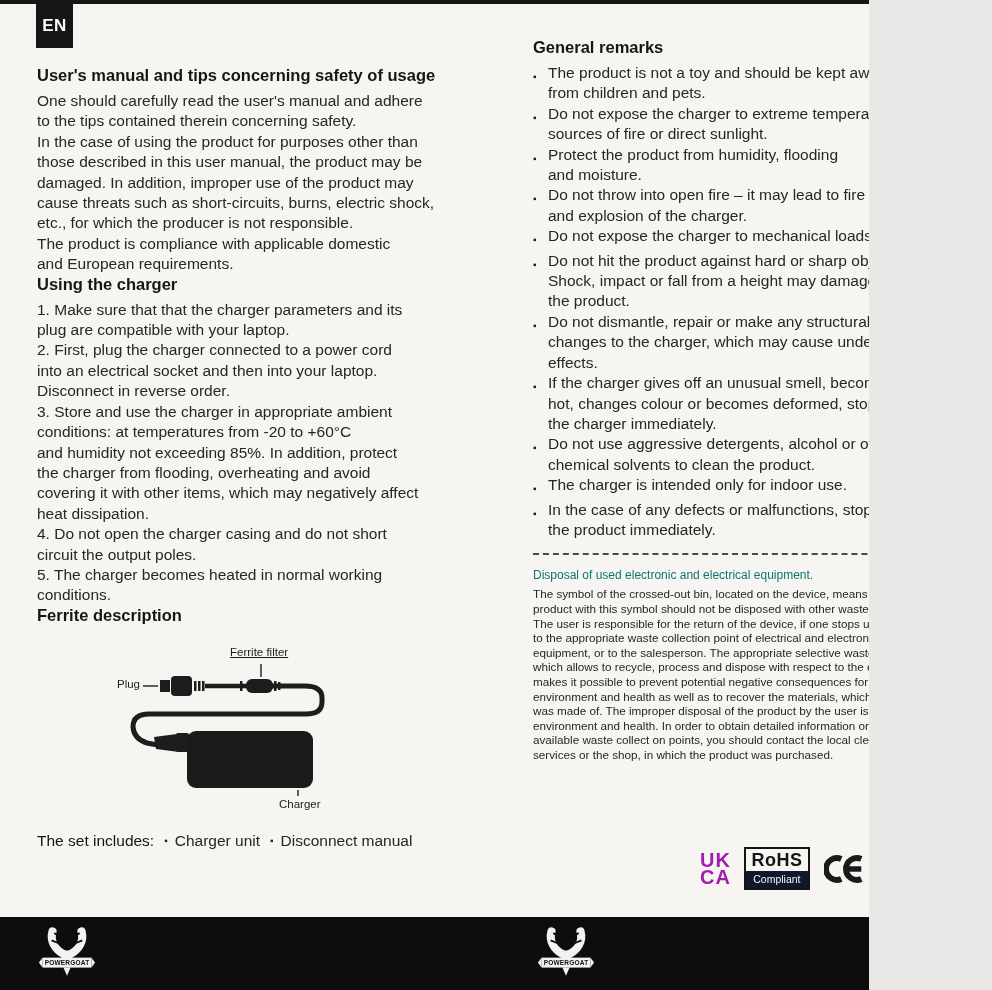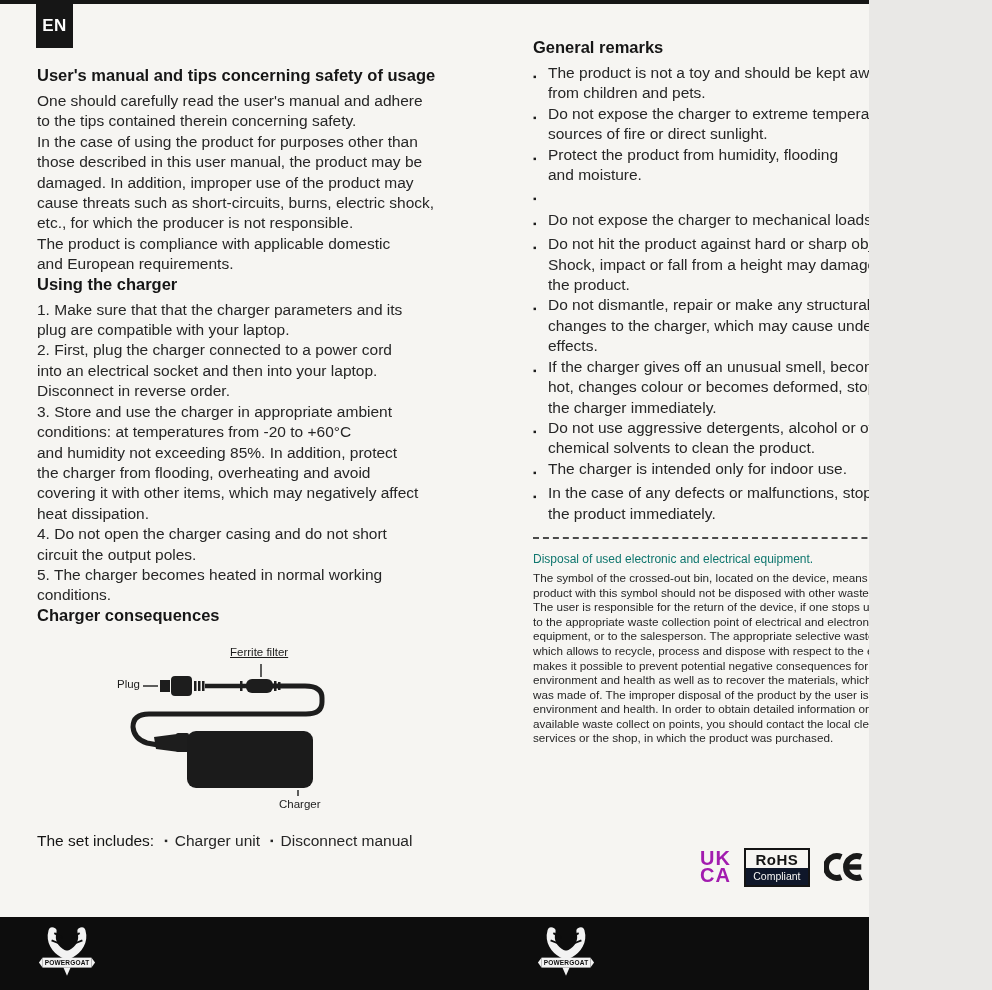--- a/index.html
+++ b/index.html
@@ -37,21 +37,21 @@
   .lbl-plug    { left:80px;  top:47px; }
   .lbl-charger { left:242px; top:167px; }
   
   .set-line { display:flex; align-items:baseline; margin-top:13px; font-size:15.5px; }
   .set-line .lead { font-weight:normal; color:#141414; }
   .set-line .blt { font-size:10px; margin:0 7px 0 10px; align-self:center; }
   
   .marks-row { position:absolute; left:700px; top:847px; display:flex; align-items:center; }
   .ukca { font-weight:bold; font-size:20px; line-height:17px; letter-spacing:1px; color:#a21caf; }
   .rohs { border:2px solid #141414; width:62px; text-align:center; margin-left:13px; background:#f6f5f2; }
-  .rohs-top { font-size:15px; font-weight:bold; color:#141414; padding:1px 0 0 0; letter-spacing:.5px; }
+  .rohs-top { font-size:18px; font-weight:bold; color:#141414; padding:1px 0 0 0; letter-spacing:.5px; }
   .rohs-bottom { background:#0f172a; color:#f6f5f2; font-size:10.5px; padding:2px 0 3px 0; }
   .ce-mark { margin-left:14px; }
   .recycle { margin-left:13px; font-family:"DejaVu Sans",sans-serif; font-size:31px; line-height:1; color:#1a1a1a; }
   .weee { margin-left:12px; }
   
   .footer-bar { position:absolute; left:0; top:917px; width:992px; height:73px; background:#0d0d0d; }
   .goat { position:absolute; top:7px; width:58px; height:60px; }
   .goat-1 { left:38px; } .goat-2 { left:537px; }
 </style>
 </head>
@@ -83,21 +83,21 @@
 conditions: at temperatures from -20 to +60°C
 and humidity not exceeding 85%. In addition, protect
 the charger from flooding, overheating and avoid
 covering it with other items, which may negatively affect
 heat dissipation.
 4. Do not open the charger casing and do not short
 circuit the output poles.
 5. The charger becomes heated in normal working
 conditions.</p>
 
-    <h2 class="section mt8">Charger consequences</h2>
+    <h2 class="section mt8">Ferrite description</h2>
 
     <div class="diagram">
       <svg width="456" height="188" viewBox="0 0 456 188">
 
         <line x1="224" y1="33" x2="224" y2="46" stroke="#2a2a2a" stroke-width="1.5"></line>
 
         <line x1="106" y1="55" x2="121" y2="55" stroke="#2a2a2a" stroke-width="1.5"></line>
 
         <rect x="123" y="49" width="10" height="12" fill="#1d1d1d"></rect>
         <rect x="134" y="45" width="21" height="20" rx="4" fill="#1d1d1d"></rect>
@@ -148,20 +148,22 @@
           <span class="txt">Do not expose the charger to extreme temperatures,
 sources of fire or direct sunlight.</span>
         </li>
       <li>
           <span class="blt">▪</span>
           <span class="txt">Protect the product from humidity, flooding
 and moisture.</span>
         </li>
       <li>
           <span class="blt">▪</span>
+          <span class="txt">Do not throw into open fire – it may lead to fire
+and explosion of the charger.</span>
         </li>
       <li>
           <span class="blt">▪</span>
           <span class="txt">Do not expose the charger to mechanical loads.</span>
         </li>
       <li>
           <span class="blt">▪</span>
           <span class="txt">Do not hit the product against hard or sharp objects.
 Shock, impact or fall from a height may damage
 the product.</span>

